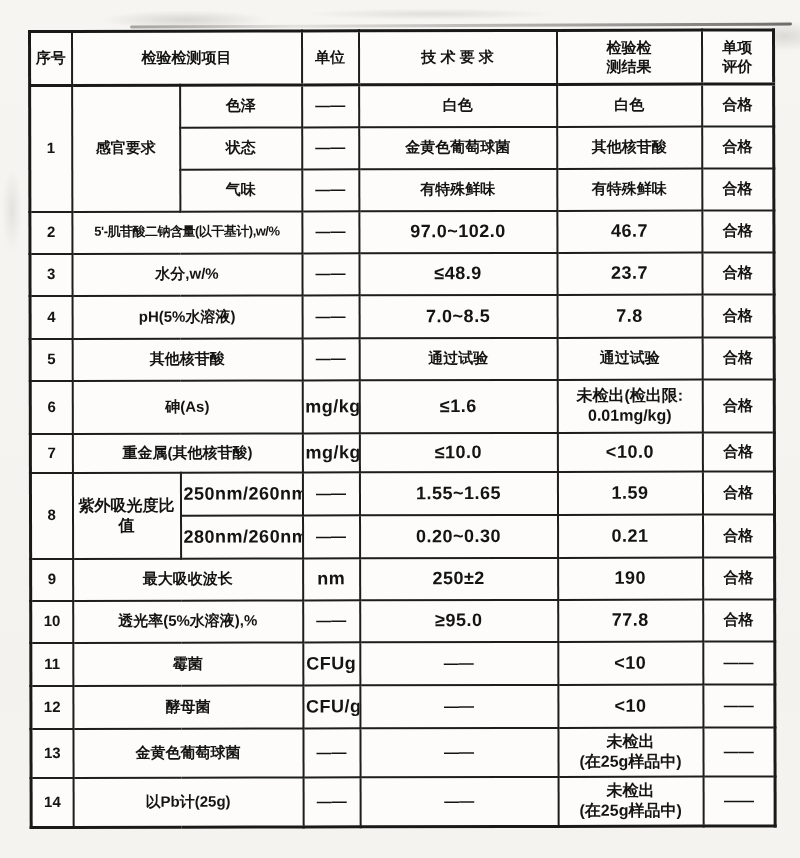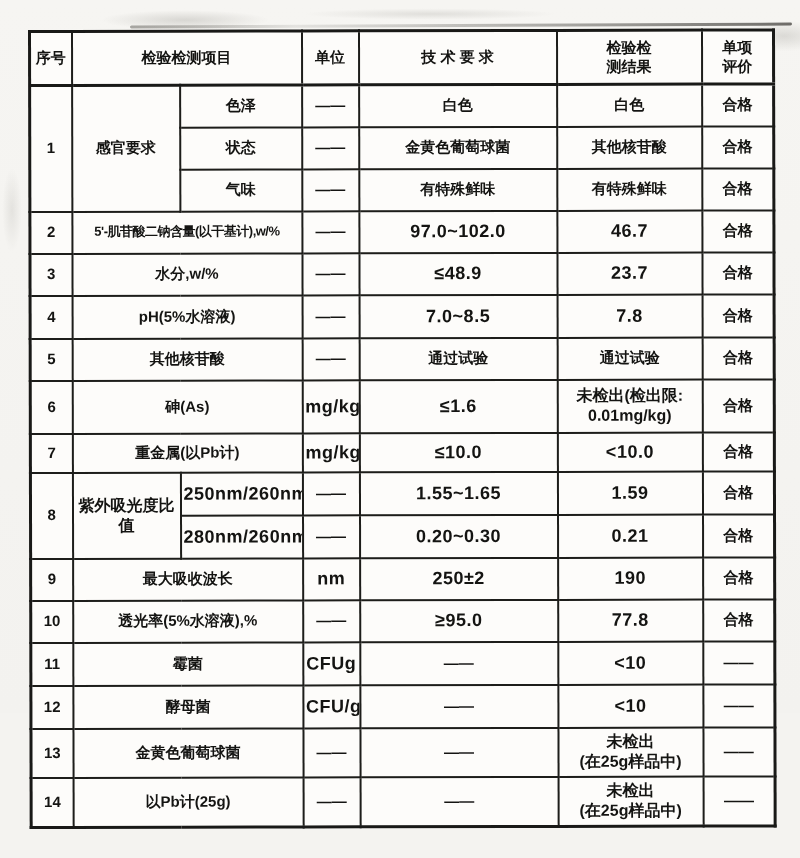--- a/index.html
+++ b/index.html
@@ -175,21 +175,21 @@
       <td colspan="2">砷(As)</td>
       <td class="num">mg/kg</td>
       <td class="num">≤1.6</td>
       <td class="pre small">未检出(检出限:
 0.01mg/kg)</td>
       <td>合格</td>
     </tr>
 
     <tr class="rh39">
       <td>7</td>
-      <td colspan="2">重金属(以Pb计)</td>
+      <td colspan="2">重金属(其他核苷酸)</td>
       <td class="num">mg/kg</td>
       <td class="num">≤10.0</td>
       <td class="num">&lt;10.0</td>
       <td>合格</td>
     </tr>
 
     <tr class="rh43">
       <td rowspan="2">8</td>
       <td rowspan="2" class="small">紫外吸光度比值</td>
       <td class="num">250nm/260nm</td>

